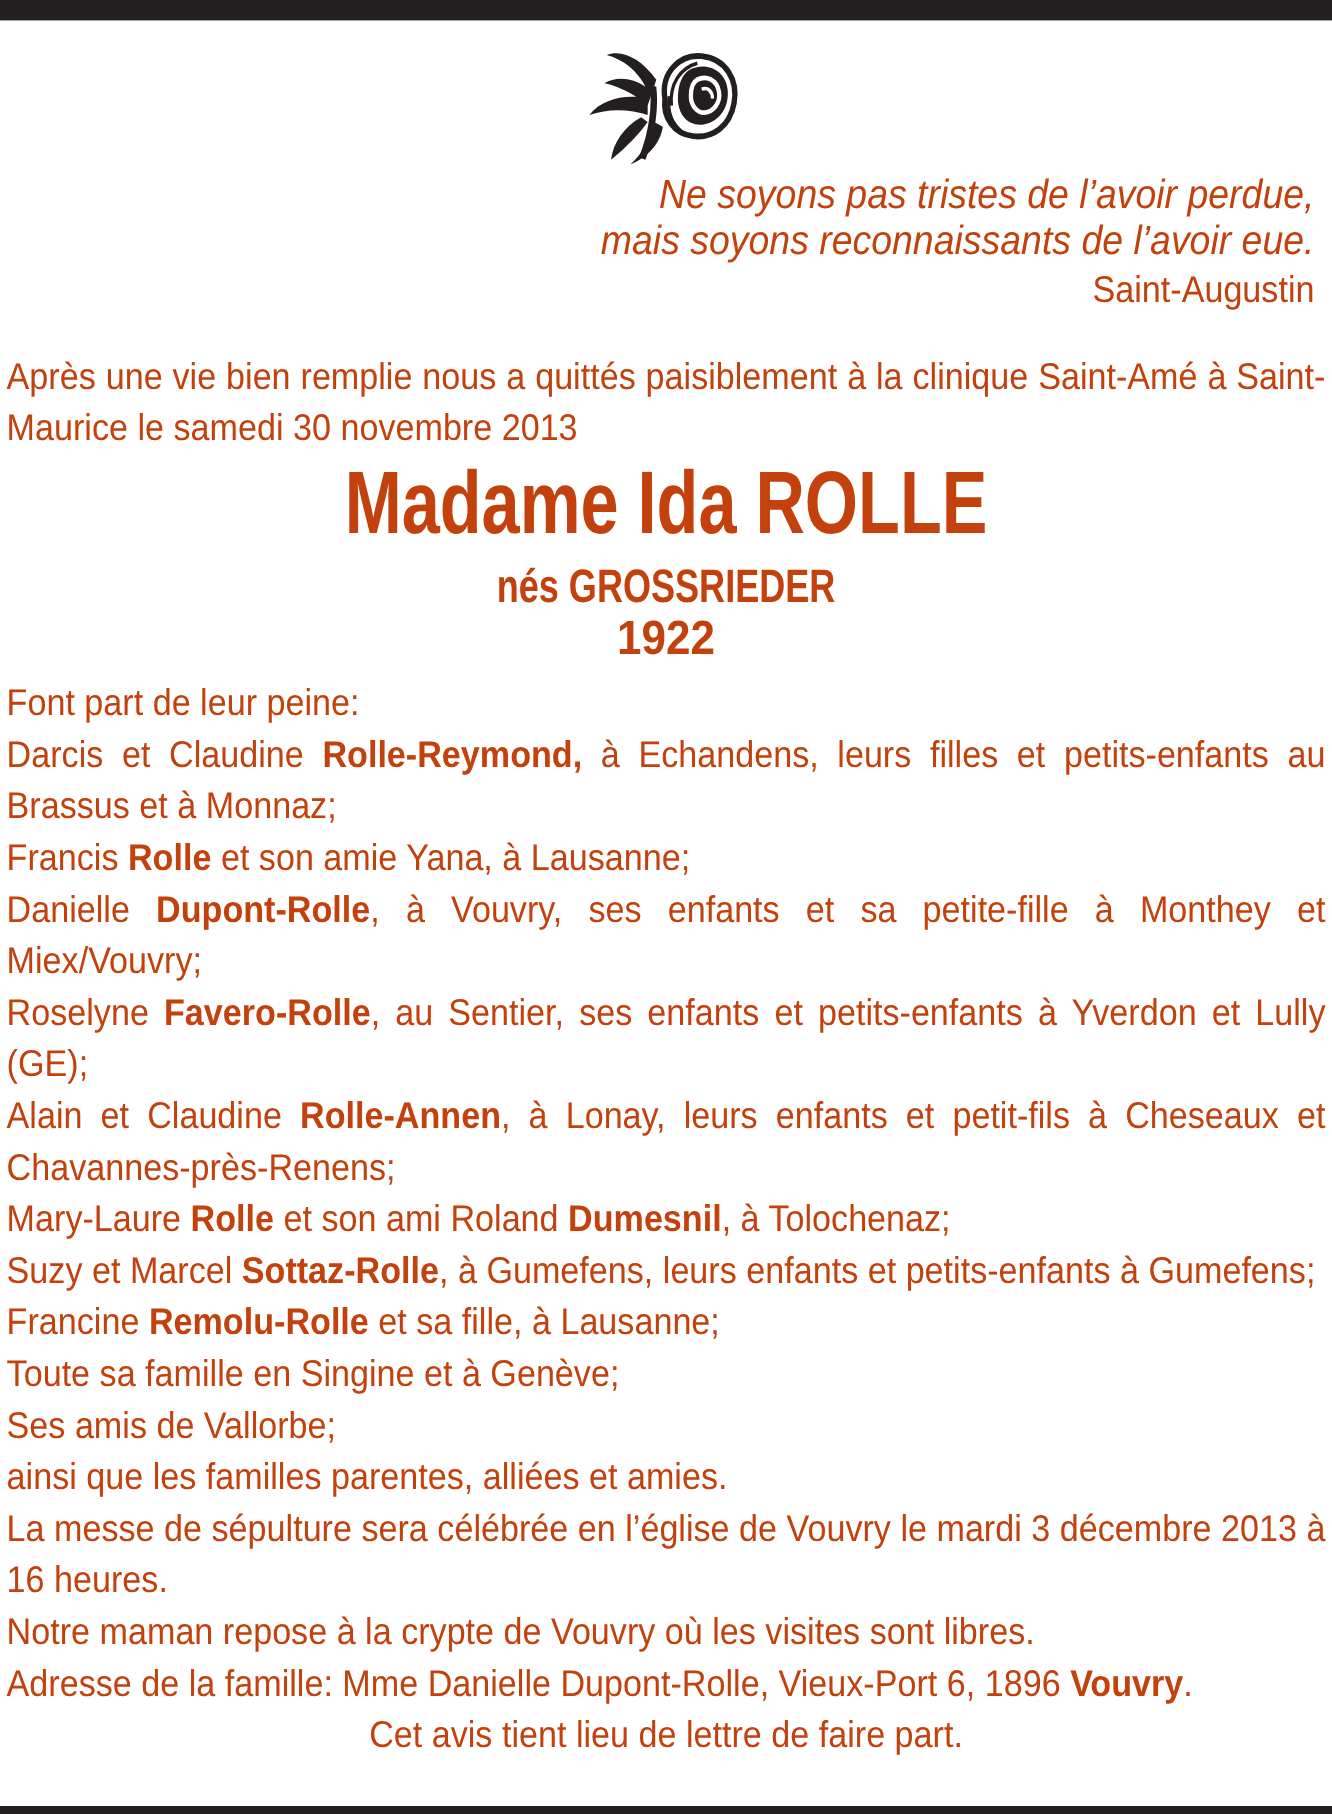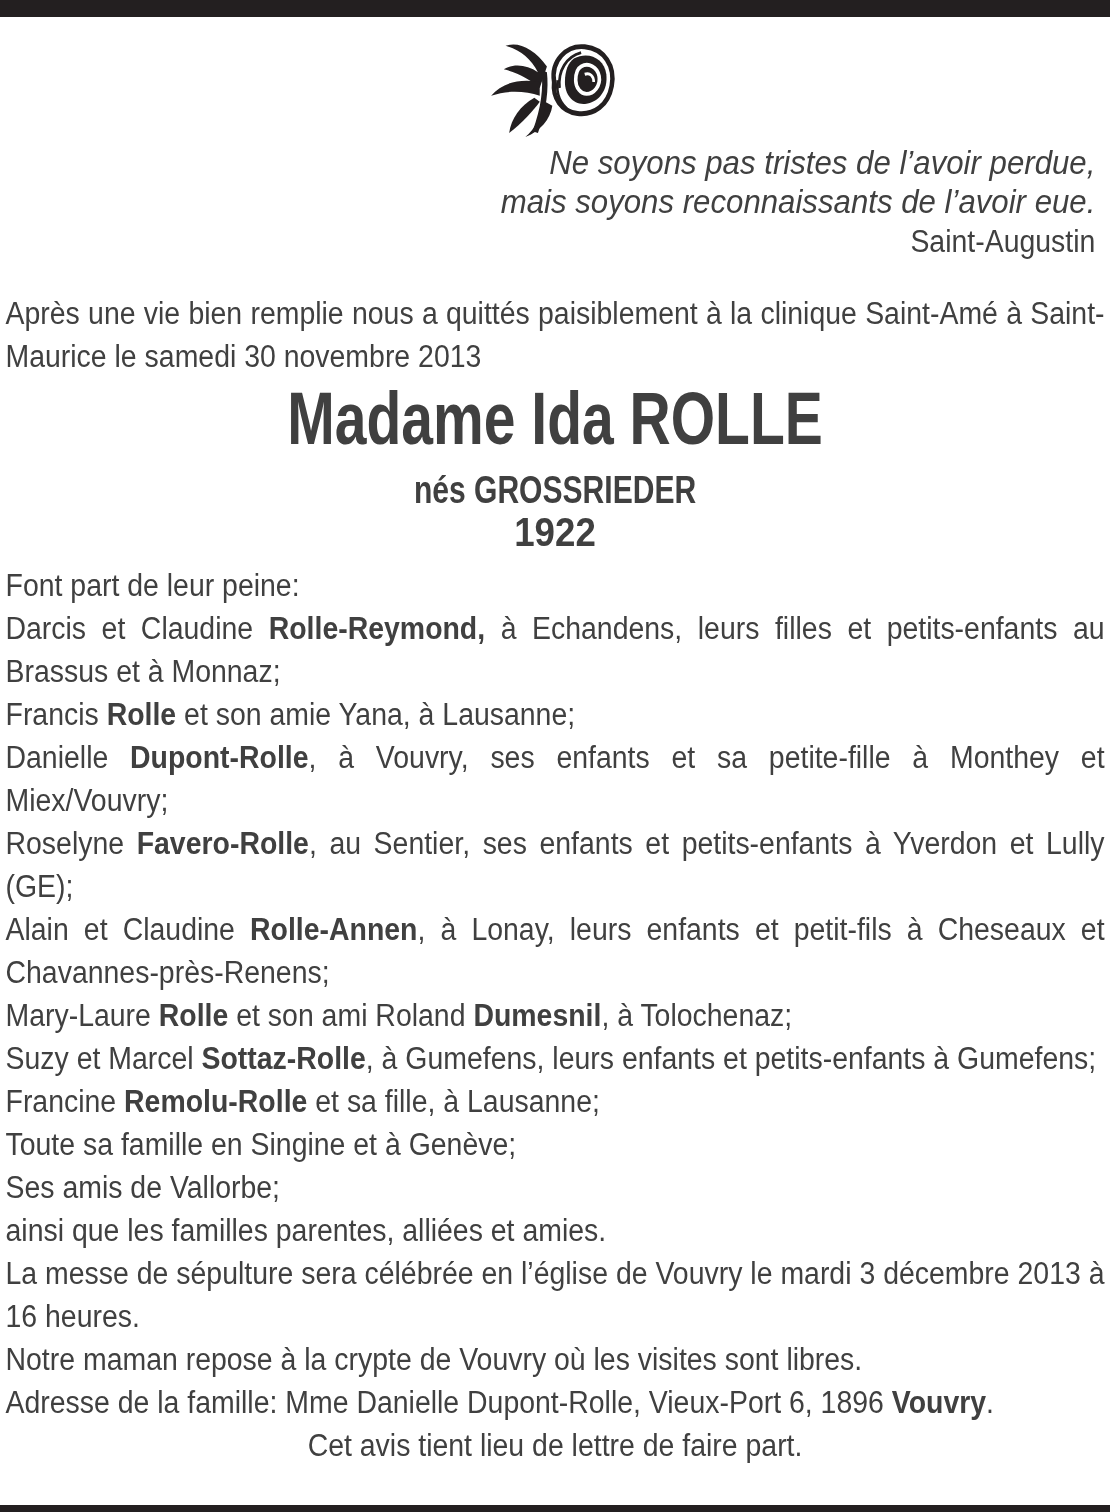--- a/index.html
+++ b/index.html
@@ -2,21 +2,21 @@
 <html lang="fr"><head>
 <meta charset="utf-8">
 <style>
   html,body{margin:0;padding:0;background:#ffffff;}
   .page{
     position:relative;
     width:1110px;height:1512px;
     background:#ffffff;
     overflow:hidden;
     font-family:"Liberation Sans","DejaVu Sans",sans-serif;
-    color:#404040;
+    color:#c2410c;
   }
   .bar{position:absolute;left:0;width:1110px;background:#231f20;}
   .bar.top{top:0;height:17px;}
   .bar.bottom{bottom:0;height:7px;}
 
   
   .squeeze{
     position:absolute;top:17px;left:0;
     width:1210px;
     transform:scaleX(0.9174);

